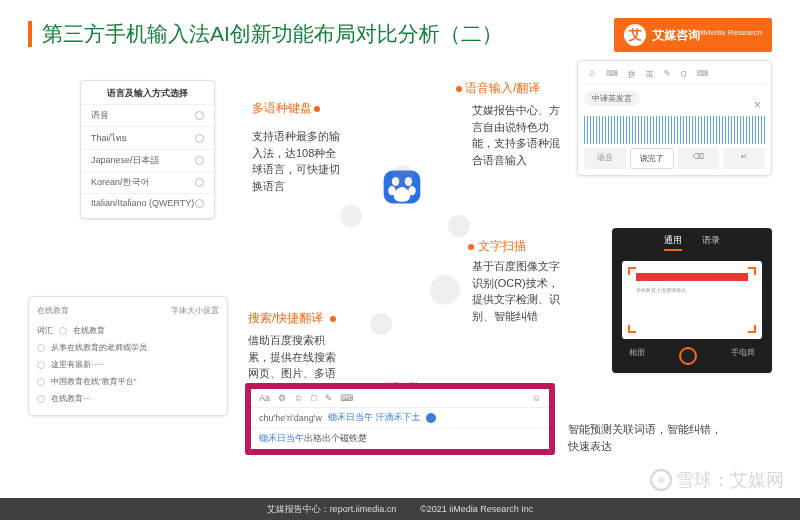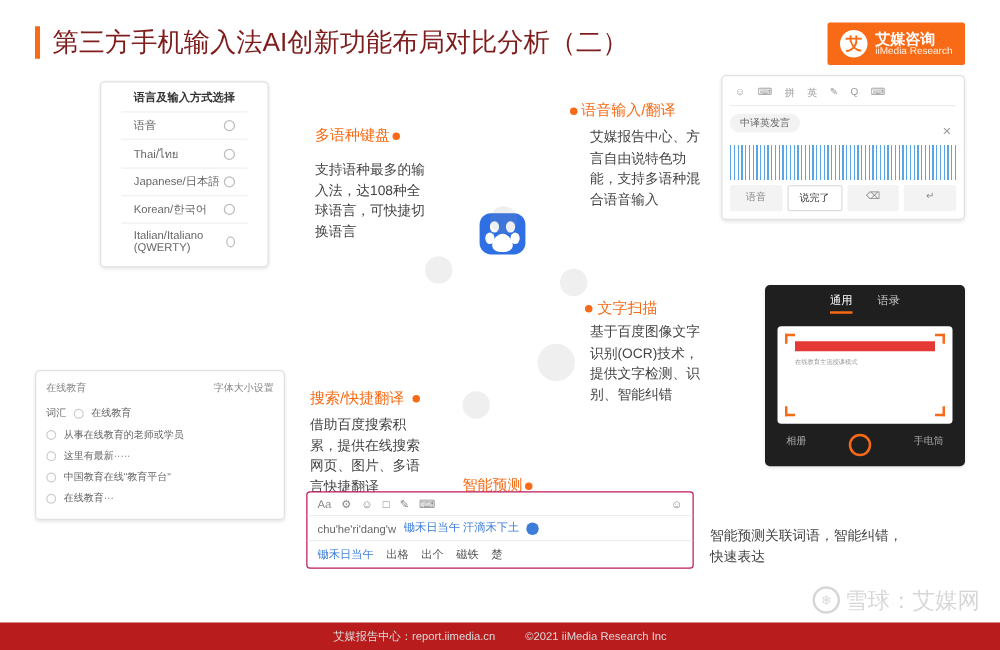--- a/index.html
+++ b/index.html
@@ -1,38 +1,38 @@
 <!DOCTYPE html>
 <html><head>
 <meta charset="utf-8">
 <style>
 *{margin:0;padding:0;box-sizing:border-box;font-family:"Microsoft YaHei","PingFang SC",sans-serif}
 body{width:800px;height:520px;background:#fff;position:relative;overflow:hidden}
 .slide{width:100%;height:100%;position:relative;padding:20px 28px}
 .title-bar{display:flex;align-items:center;gap:10px}
 .title-accent{width:4px;height:26px;background:#f86a15}
-.title{font-size:21px;color:#7f1d1d;font-weight:500}
+.title{font-size:21px;color:#15803d;font-weight:500}
 .brand{position:absolute;top:18px;right:28px;background:#f86a15;color:#fff;padding:6px 10px;display:flex;align-items:center;gap:6px;border-radius:2px}
 .brand-icon{width:22px;height:22px;background:#fff;border-radius:50%;display:flex;align-items:center;justify-content:center;color:#f86a15;font-weight:bold;font-size:13px}
-.brand-text{display:flex;flex-direction:column;line-height:1}
+.brand-text{display:flex;line-height:1}
 .brand-cn{font-size:12px;font-weight:600}
 .brand-en{font-size:8px;opacity:.9}
 .content{position:absolute;top:60px;left:0;right:0;bottom:30px}
 .feature-label{position:absolute;font-size:12px;color:#f86a15;font-weight:500}
 .feature-desc{position:absolute;font-size:11px;color:#444;line-height:1.5;width:90px}
 .dot{width:6px;height:6px;background:#f86a15;border-radius:50%;position:absolute}
 
 .center-logo{position:absolute;left:380px;top:105px;width:44px;height:44px}
 .center-logo svg{width:100%;height:100%}
 
 .network{position:absolute;left:340px;top:105px;width:130px;height:170px;opacity:.15}
 .node{position:absolute;width:22px;height:22px;background:#999;border-radius:50%}
 
 .card{position:absolute;background:#fff;border:1px solid #e1e1e1;border-radius:4px;box-shadow:0 1px 3px rgba(0,0,0,.1);font-size:9px;color:#666}
-.card-lang{left:80px;top:5px;width:135px;padding:6px 16px}
+.card-lang{left:80px;top:20px;width:135px;padding:6px 0}
 .card-lang .hd{text-align:center;font-size:9px;color:#333;padding-bottom:4px;font-weight:600}
 .card-lang .row{display:flex;justify-content:space-between;align-items:center;padding:4px 10px;border-top:1px solid #f0f0f0}
 .card-lang .radio{width:9px;height:9px;border:1px solid #bbb;border-radius:50%}
 .card-search{left:28px;top:236px;width:200px;padding:8px}
 .card-search .top{display:flex;justify-content:space-between;font-size:8px;color:#888;margin-bottom:6px}
 .card-search .item{display:flex;align-items:center;gap:6px;padding:3px 0;font-size:8px}
 .card-search .chk{width:8px;height:8px;border:1px solid #ccc;border-radius:50%}
 .card-voice{right:28px;top:0px;width:195px;padding:6px}
 .card-voice .tabs{display:flex;gap:10px;font-size:8px;color:#999;border-bottom:1px solid #eee;padding:2px 4px 4px}
 .card-voice .pill{display:inline-block;background:#f2f2f2;border-radius:10px;padding:2px 8px;font-size:8px;margin:6px 0}
@@ -47,30 +47,30 @@
 .card-ocr .preview .corner{position:absolute;width:8px;height:8px;border:2px solid #f86a15}
 .card-ocr .preview .c1{top:6px;left:6px;border-right:none;border-bottom:none}
 .card-ocr .preview .c2{top:6px;right:6px;border-left:none;border-bottom:none}
 .card-ocr .preview .c3{bottom:6px;left:6px;border-right:none;border-top:none}
 .card-ocr .preview .c4{bottom:6px;right:6px;border-left:none;border-top:none}
 .card-ocr .preview .redbar{position:absolute;top:12px;left:14px;right:14px;height:8px;background:#e53935}
 .card-ocr .preview .txt{position:absolute;top:26px;left:14px;right:14px;font-size:5px;color:#999;line-height:1.4}
 .card-ocr .bottom{display:flex;justify-content:space-around;align-items:flex-start;color:#aaa;font-size:8px;padding:4px 0}
 .card-ocr .shutter{width:18px;height:18px;border:2px solid #f86a15;border-radius:50%}
 
-.predict{position:absolute;left:245px;bottom:35px;width:310px;border:1px solid #be185d;border-radius:3px;background:#fff}
+.predict{position:absolute;left:245px;bottom:35px;width:310px;border:6px solid #be185d;border-radius:3px;background:#fff}
 .predict .r1{display:flex;align-items:center;gap:8px;padding:4px 8px;border-bottom:1px solid #eee;font-size:9px;color:#888}
 .predict .r2{display:flex;align-items:center;gap:6px;padding:3px 8px;font-size:9px;color:#666;border-bottom:1px solid #eee}
 .predict .r2 .hl{color:#3b7dd8}
 .predict .r2 .baidu{width:10px;height:10px;background:#3b7dd8;border-radius:50%}
-.predict .r3{display:flex;gap:10px;padding:4px 8px;font-size:9px;color:#555}
+.predict .r3{display:flex;padding:4px 8px;font-size:9px;color:#555}
 .predict .r3 .sel{color:#3b7dd8}
 .predict-desc{position:absolute;left:568px;bottom:36px;font-size:11px;color:#444;line-height:1.5;width:160px}
 
-.footer{position:absolute;bottom:0;left:0;right:0;height:22px;background:#b91c1c;color:#ddd;font-size:9px;display:flex;align-items:center;justify-content:center;gap:24px}
+.footer{position:absolute;bottom:0;left:0;right:0;height:22px;background:#404040;color:#ddd;font-size:9px;display:flex;align-items:center;justify-content:center;gap:24px}
 
 .wm{position:absolute;right:16px;bottom:28px;font-size:18px;color:rgba(0,0,0,.16);font-weight:500;display:flex;align-items:center;gap:4px}
 .wm .ball{width:22px;height:22px;border:2px solid rgba(0,0,0,.16);border-radius:50%;display:flex;align-items:center;justify-content:center;font-size:11px}
 </style>
 </head>
 <body>
 
 <div class="slide">
   <div class="title-bar">
     <div class="title-accent"></div>

